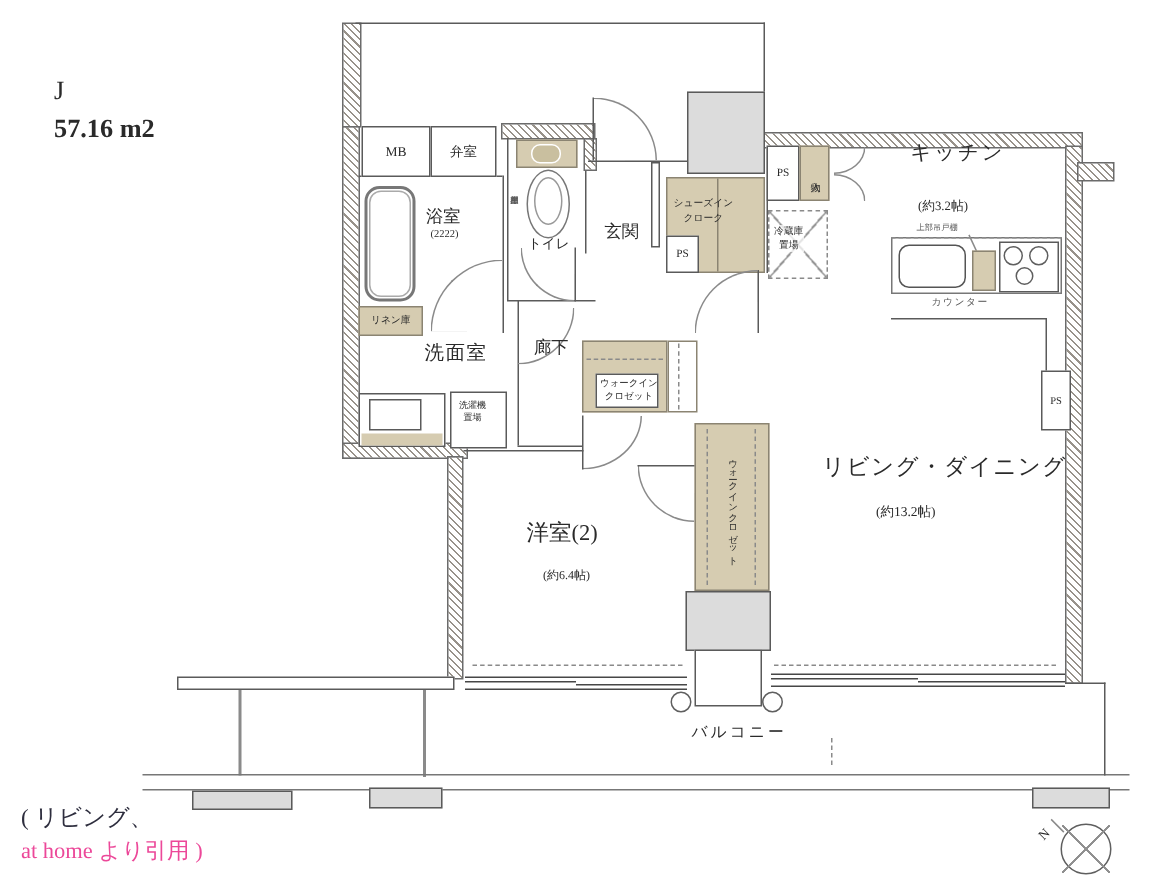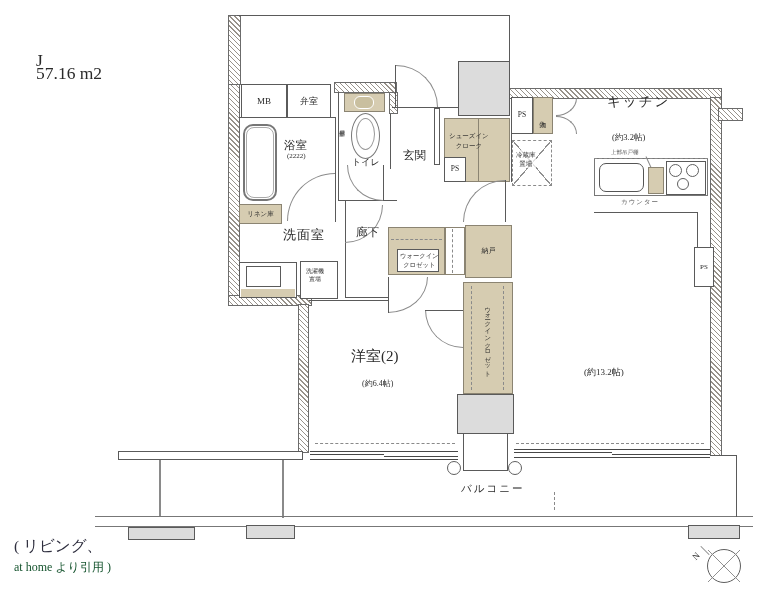--- a/index.html
+++ b/index.html
@@ -33,21 +33,21 @@
     linear-gradient(to bottom right,transparent calc(50% - .6px),#909090 calc(50% - .6px) calc(50% + .6px),transparent calc(50% + .6px));}
   .win{border-top:1.5px solid #474747;border-bottom:1.5px solid #474747;background:#fff;}
   .circ{border:1.5px solid #5f5f5f;border-radius:50%;background:#fff;}
 </style>
 </head>
 <body>
 
 <div id="stage">
 
   <div class="a t" style="left:36px;top:50px;font-size:17.5px;">J</div>
-  <div class="a t" style="left:36px;top:63px;font-size:17.5px;">57.16 m2</div>
+  <div class="a t" style="left:36px;top:75px;font-size:17.5px;font-weight:bold;">57.16 m2</div>
 
   <div class="a w" style="left:228px;top:15px;width:13px;height:70px;"></div>
   <div class="a w" style="left:228px;top:84px;width:12px;height:222px;"></div>
   <div class="a w" style="left:228px;top:295px;width:84px;height:11px;"></div>
   <div class="a w" style="left:298px;top:304px;width:11px;height:149px;"></div>
   <div class="a w" style="left:334px;top:82px;width:63px;height:11px;"></div>
   <div class="a w" style="left:389px;top:92px;width:9px;height:22px;"></div>
   <div class="a w" style="left:509px;top:88px;width:213px;height:11px;"></div>
   <div class="a w" style="left:710px;top:97px;width:12px;height:359px;"></div>
   <div class="a w" style="left:718px;top:108px;width:25px;height:13px;"></div>
@@ -163,36 +163,34 @@
   <div class="a bg" style="left:388px;top:227px;width:57px;height:48px;"></div>
   <div class="a dh" style="left:391px;top:239px;width:51px;height:0;"></div>
   <div class="a bx" style="left:397px;top:249px;width:42px;height:23px;"></div>
   <div class="a t" style="left:400px;top:251px;font-size:6.3px;line-height:1.45;text-align:center;">
     <span>ウォークイン</span><br>
     <span>クロゼット</span>
   </div>
   <div class="a bx" style="left:445px;top:227px;width:20px;height:48px;border-color:#8b8472;"></div>
   <div class="a dv" style="left:452px;top:229px;width:0;height:44px;"></div>
 
-  <div class="a bg c" style="left:465px;top:225px;width:47px;height:53px;">
-    <span class="t" style="font-size:7px;">納戸</span>
-  </div>
 
   <div class="a bg c" style="left:463px;top:282px;width:50px;height:112px;">
     <span class="t vt" style="font-size:6.3px;">ウォークインクロゼット</span>
   </div>
   <div class="a dv" style="left:471px;top:286px;width:0;height:104px;"></div>
   <div class="a dv" style="left:503px;top:286px;width:0;height:104px;"></div>
 
   <div class="a arc a-br" style="left:388px;top:277px;width:40px;height:36px;"></div>
   <div class="a ln" style="left:388px;top:277px;width:1px;height:36px;"></div>
   <div class="a arc a-bl" style="left:425px;top:310px;width:38px;height:38px;"></div>
   <div class="a ln" style="left:425px;top:310px;width:38px;height:1px;"></div>
 
-  <div class="a t" style="left:584px;top:336px;font-size:9px;margin-top:31px;">(約13.2帖)</div>
+  <div class="a t" style="left:548px;top:304px;font-size:15px;letter-spacing:1px;">リビング・ダイニング</div>
+  <div class="a t" style="left:584px;top:336px;font-size:9px;">(約13.2帖)</div>
   <div class="a t" style="left:351px;top:348px;font-size:15px;">洋室(2)</div>
   <div class="a t" style="left:362px;top:379px;font-size:8px;">(約6.4帖)</div>
 
   <div class="a dh" style="left:315px;top:443px;width:140px;height:0;"></div>
   <div class="a dh" style="left:516px;top:443px;width:188px;height:0;"></div>
 
   <div class="a win" style="left:310px;top:451px;width:148px;height:9px;">
     <div class="a" style="left:0;top:2px;width:50%;height:0;border-top:1px solid #474747;"></div>
     <div class="a" style="left:50%;top:4px;width:50%;height:0;border-top:1px solid #474747;"></div>
   </div>
@@ -214,21 +212,21 @@
   <div class="a gy" style="left:128px;top:527px;width:67px;height:13px;"></div>
   <div class="a gy" style="left:246px;top:525px;width:49px;height:14px;"></div>
   <div class="a gy" style="left:688px;top:525px;width:52px;height:14px;"></div>
   <div class="a ln" style="left:736px;top:455px;width:1px;height:62px;"></div>
   <div class="a ln" style="left:710px;top:455px;width:27px;height:1px;"></div>
   <div class="a dv" style="left:554px;top:492px;width:0;height:18px;"></div>
 
   <div class="a t" style="left:461px;top:483px;font-size:10.5px;letter-spacing:2px;">バルコニー</div>
 
   <div class="a t" style="left:14px;top:537px;font-size:15.5px;color:#2e2e3e;">( リビング、</div>
-  <div class="a t" style="left:14px;top:560px;font-size:12px;color:#14532d;">at home より引用 )</div>
+  <div class="a t" style="left:14px;top:560px;font-size:15px;color:#ec4899;">at home より引用 )</div>
 
   <div class="a" style="left:707px;top:549px;width:34px;height:34px;border:1px solid #5f5f5f;border-radius:50%;">
     <div class="a xx" style="left:0;top:0;width:32px;height:32px;"></div>
   </div>
   <div class="a lt" style="left:699px;top:550px;width:12px;height:1px;transform:rotate(45deg);"></div>
   <div class="a t" style="left:693px;top:551px;font-size:9px;transform:rotate(-45deg);">N</div>
 
 </div>
 
 </body></html>

